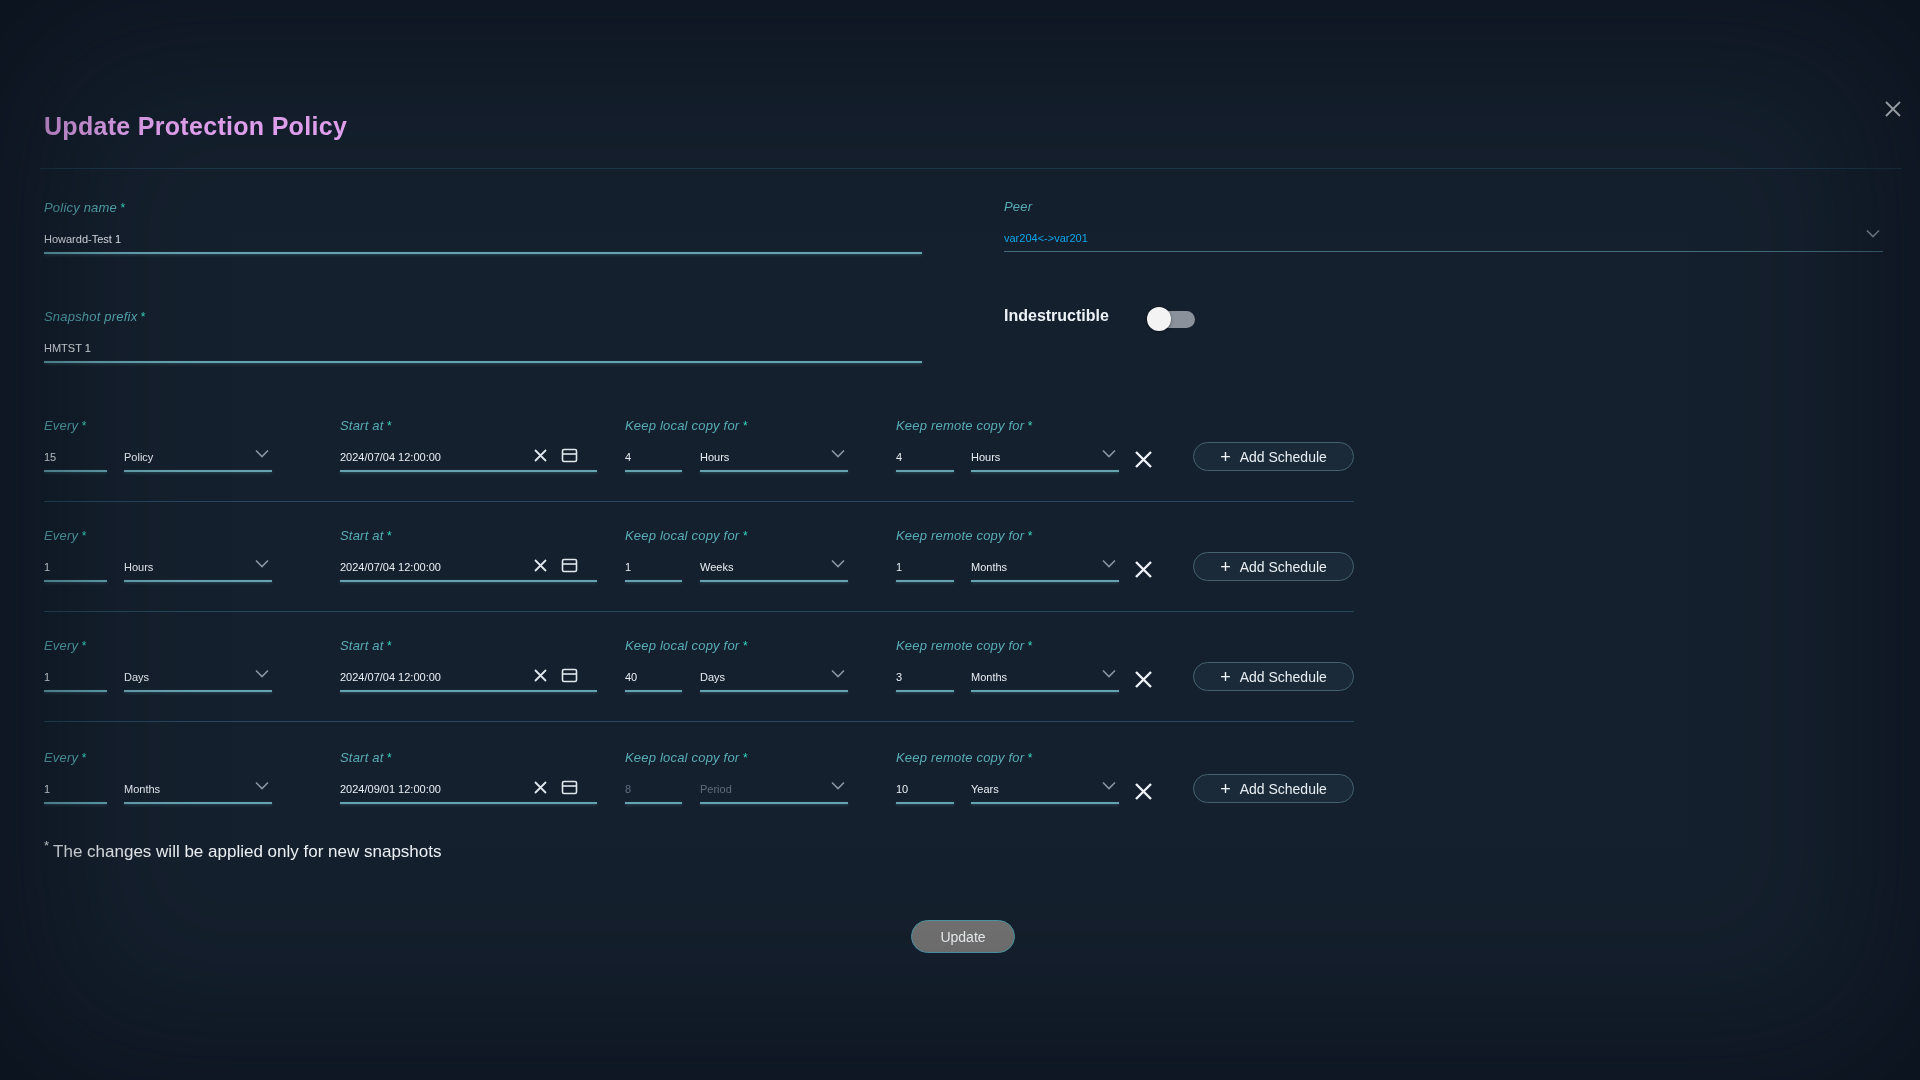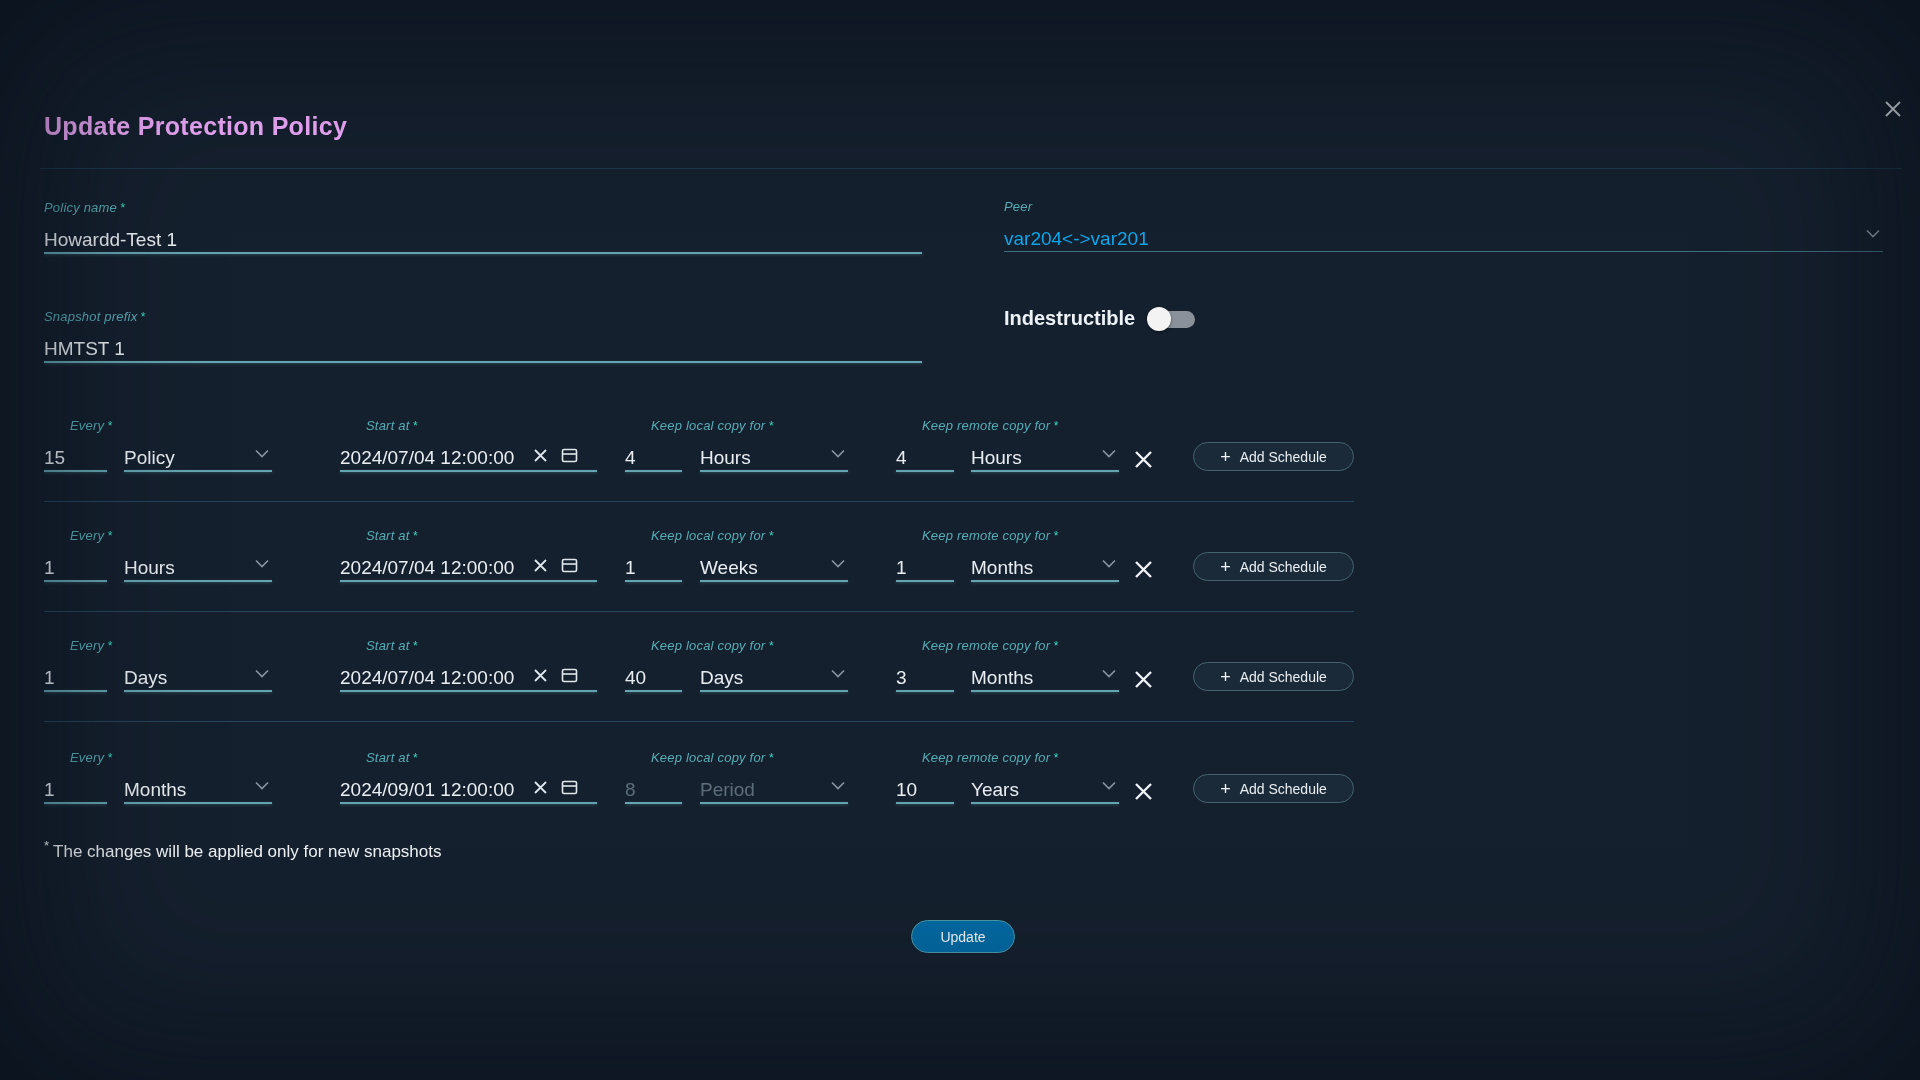--- a/index.html
+++ b/index.html
@@ -12,41 +12,41 @@
     color:#f0abfc;letter-spacing:.3px;}
   .title-divider{position:absolute;left:40px;top:168px;width:1862px;height:1px;
     background:#1d3849;}
   .close-btn{position:absolute;left:1878px;top:94px;width:30px;height:30px;cursor:pointer;
     display:flex;align-items:center;justify-content:center;}
   .close-btn svg{stroke:#e6ecf2;stroke-width:1.8;}
   
   .field{position:absolute;}
   .field .label{font-size:13px;line-height:16px;color:#57adb5;letter-spacing:.2px;white-space:nowrap;font-style:italic;}
   .req{color:#36d9c0;margin-left:3px;font-size:12px;vertical-align:top;}
-  .field .value{margin-top:11px;font-size:19px;line-height:25px;height:25px;color:#e9eef3;white-space:nowrap;}
+  .field .value{margin-top:11px;font-size:11px;line-height:25px;height:25px;color:#e9eef3;white-space:nowrap;}
   .field .underline{height:0;border-bottom:2px solid #64a4b0;
     box-shadow:0 1px 3px rgba(100,164,176,.35);}
   .field .underline.dim{border-bottom:1px solid #426e80;box-shadow:none;}
   .field.muted .value{color:#0ea5e9;}
   .field.disabled .value{color:#5d6d7c;}
   .chev{position:absolute;right:3px;bottom:10px;}
   .chev svg{stroke:#8796a1;stroke-width:1.6;fill:none;}
   
   .f-policy{left:44px;top:200px;width:878px;}
   .f-peer{left:1004px;top:199px;width:879px;}
   .f-snapshot{left:44px;top:309px;width:878px;}
   
-  .indes-label{position:absolute;left:1004px;top:307px;font-size:20px;font-weight:700;color:#edf2f6;}
+  .indes-label{position:absolute;left:1004px;top:307px;font-size:16px;font-weight:700;color:#edf2f6;}
   .toggle{position:absolute;left:1149px;top:311px;width:46px;height:17px;border-radius:9px;
     background:#8b919b;cursor:pointer;}
   .toggle .knob{position:absolute;left:-2px;top:-4px;width:24px;height:24px;border-radius:50%;
     background:#f3f3f4;box-shadow:0 1px 3px rgba(0,0,0,.45);}
   
   .row{position:absolute;left:0;width:1920px;height:92px;}
-  .row .field .label{font-size:13px;margin-left:26px;}
+  .row .field .label{font-size:13px;}
   .f-every-num{left:44px;width:63px;}
   .f-every-unit{left:124px;width:148px;}
   .f-start{left:340px;width:257px;}
   .f-local-num{left:625px;width:57px;}
   .f-local-unit{left:700px;width:148px;}
   .f-remote-num{left:896px;width:58px;}
   .f-remote-unit{left:971px;width:148px;}
   .dateicons{position:absolute;left:193px;bottom:9px;display:flex;gap:13px;align-items:center;}
   .dateicons svg{stroke:#dfe6ec;fill:none;cursor:pointer;}
   .row-delete{position:absolute;left:1131px;top:29px;width:24px;height:24px;cursor:pointer;
@@ -54,21 +54,21 @@
   .row-delete svg{stroke:#eef2f6;stroke-width:2.4;}
   .row-add{position:absolute;left:1193px;top:24px;width:161px;height:29px;box-sizing:border-box;
     border:1px solid #44636f;border-radius:15px;background:rgba(44,78,96,.22);color:#e9eef3;
     font-size:14px;display:flex;align-items:center;justify-content:center;gap:9px;cursor:pointer;}
   .row-add .plus{font-size:18px;font-weight:400;line-height:18px;color:#f0f4f7;}
   .row-divider{position:absolute;left:44px;width:1310px;height:1px;background:#26465f;}
   
   .footnote{position:absolute;left:44px;top:838px;font-size:17px;color:#edf1f4;text-align:right;}
   .footnote .fn-marker{font-size:13px;vertical-align:super;margin-right:4px;}
   .update-btn{position:absolute;left:911px;top:920px;width:104px;height:33px;box-sizing:border-box;
-    border:1px solid #4b97a8;border-radius:17px;background:#0369a1;color:#eef3f5;font-size:14px;
+    border:1px solid #4b97a8;border-radius:17px;background:#737373;color:#eef3f5;font-size:14px;
     display:flex;align-items:center;justify-content:center;cursor:pointer;}
 </style>
 </head>
 <body>
 
 <div class="stage">
 
   <div class="close-btn">
     <svg width="20" height="20" viewBox="0 0 20 20">
         <path d="M3 3 L17 17 M17 3 L3 17"></path>

